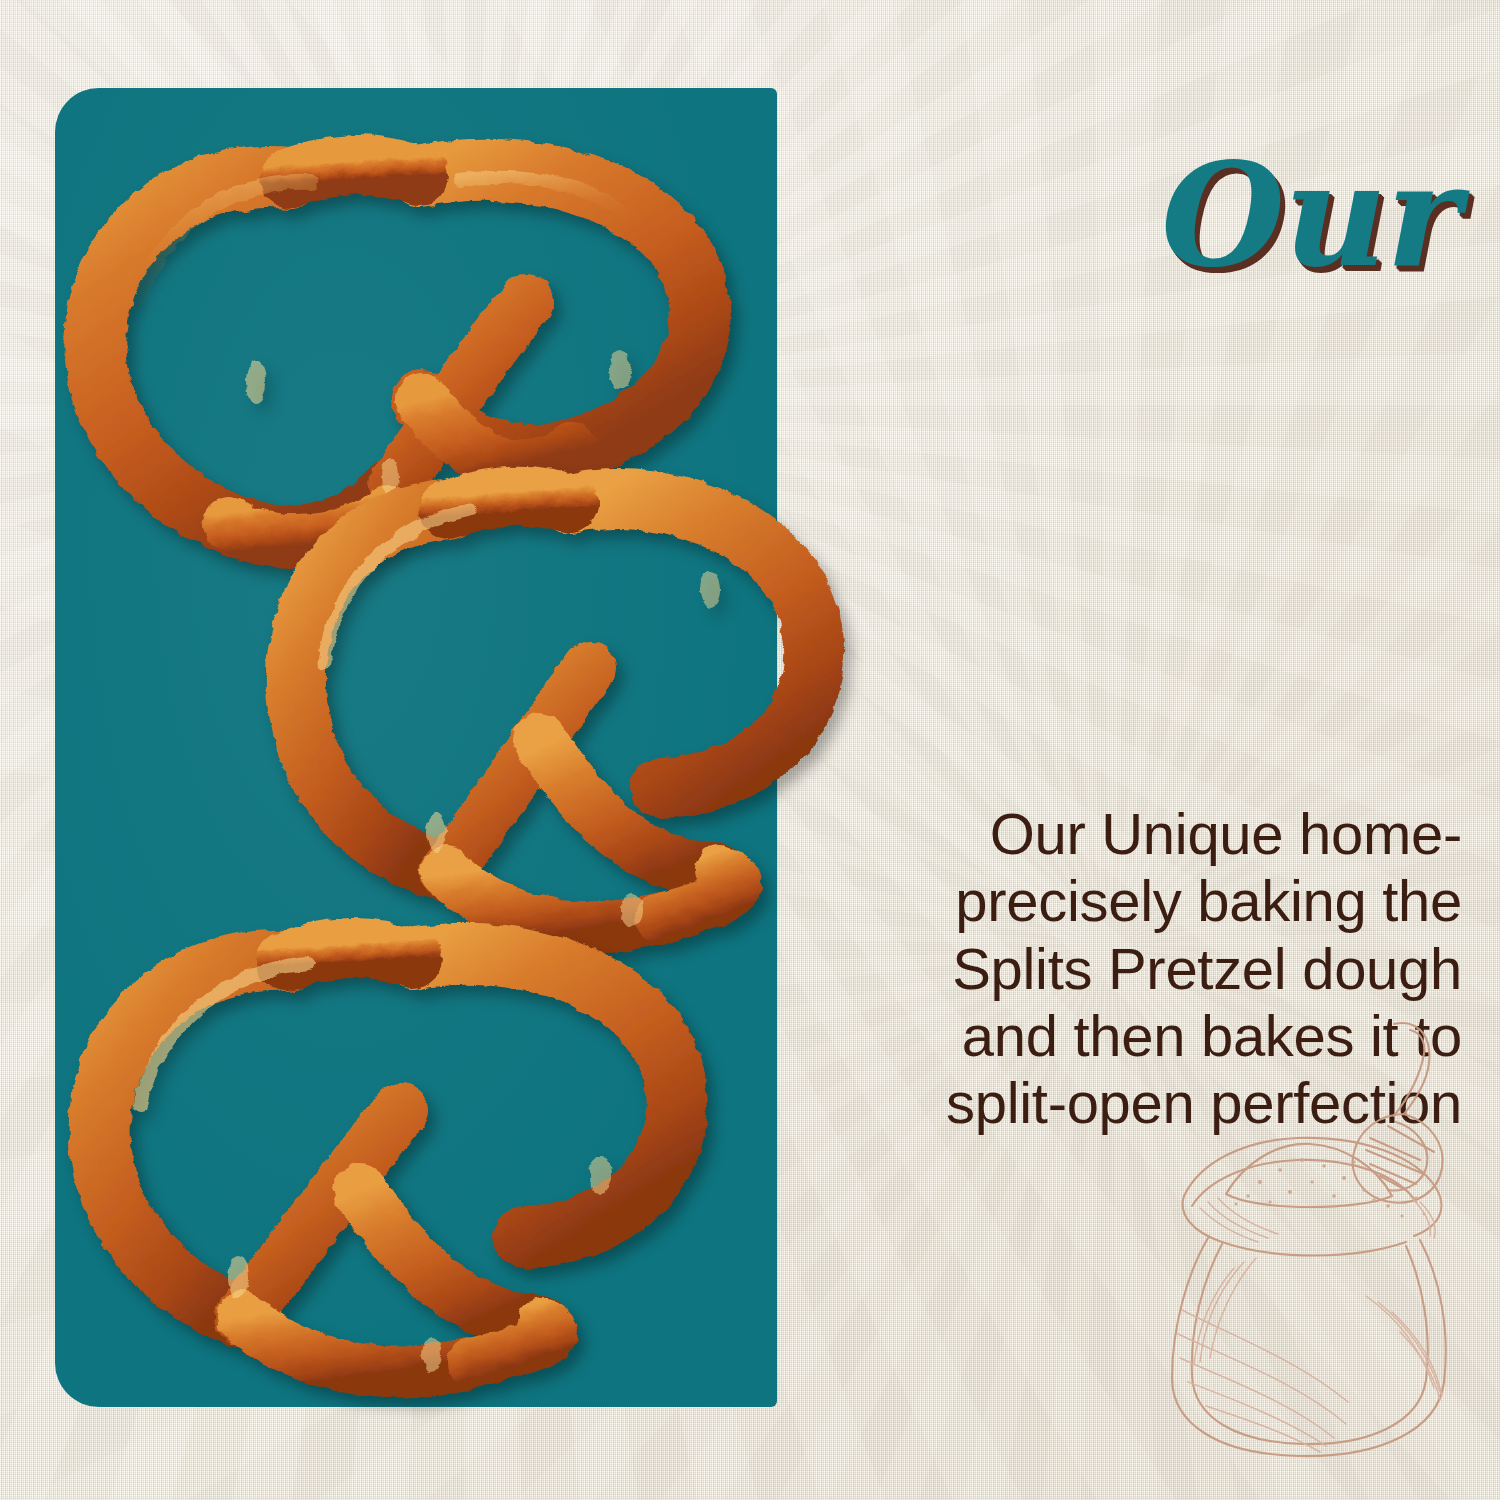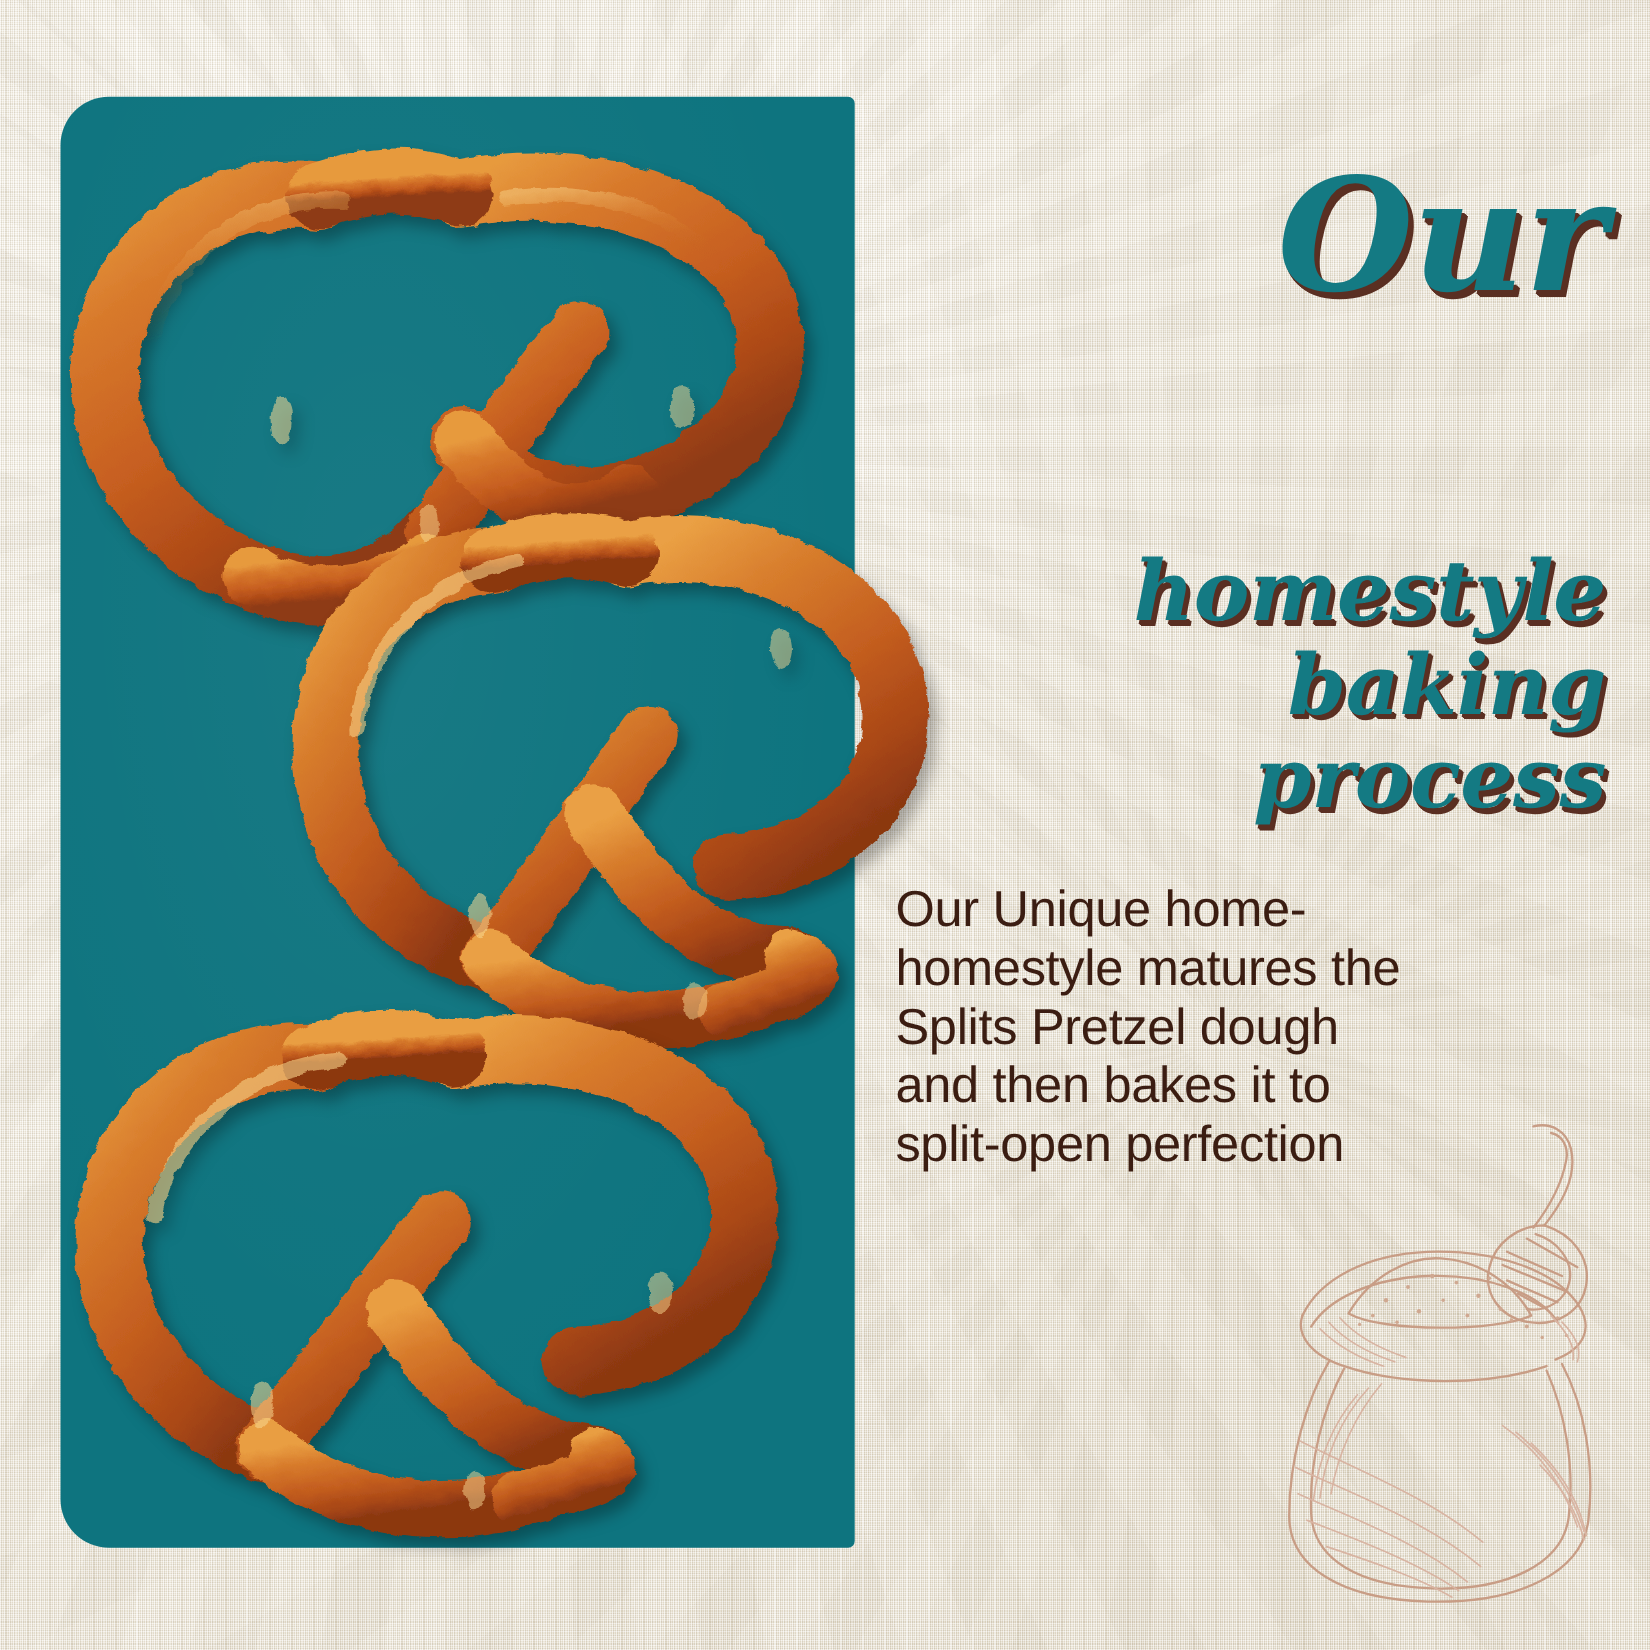--- a/index.html
+++ b/index.html
@@ -137,26 +137,26 @@
     letter-spacing: -0.5px;
     text-shadow:
        3px 4px 0 #5a2f22,
        2px 3px 0 #5a2f22,
        4px 5px 0 #5a2f22;
   }
   .subhead span { display: block; }
 
   .body-copy {
     position: absolute;
-    left: 14px;
+    left: 30px;
     right: 38px;
     top: 800px;
-    text-align: left;
+    text-align: right;
     font-family: "Liberation Sans", sans-serif;
-    font-size: 46px;
+    font-size: 58px;
     line-height: 1.16;
     color: #3b1d12;
     letter-spacing: -0.3px;
   }
   .body-copy span { display: block; }
 
   
   .flour-sack {
     position: absolute;
     right: -8px;
@@ -276,29 +276,24 @@
     </g>
   </svg>
 </div>
 
 <div class="text-col">
 
   <div class="headline">
     <span class="hl-our">Our</span>
   </div>
 
-  <div class="subhead">
-    <span>homestyle</span>
-    <span>baking</span>
-    <span>process</span>
-  </div>
 
   <div class="body-copy">
     <span>Our Unique home-</span>
-    <span>homestyle matures the</span>
+    <span>precisely baking the</span>
     <span>Splits Pretzel dough</span>
     <span>and then bakes it to</span>
     <span>split-open perfection</span>
   </div>
 </div>
 
 <svg class="flour-sack" viewBox="0 0 360 470">
   <g fill="none" stroke="#c79a82" stroke-width="2.1" stroke-linecap="round" stroke-linejoin="round">
 
     <path d="M246,14 C262,10 276,18 280,34 C286,58 272,84 256,104"></path>

